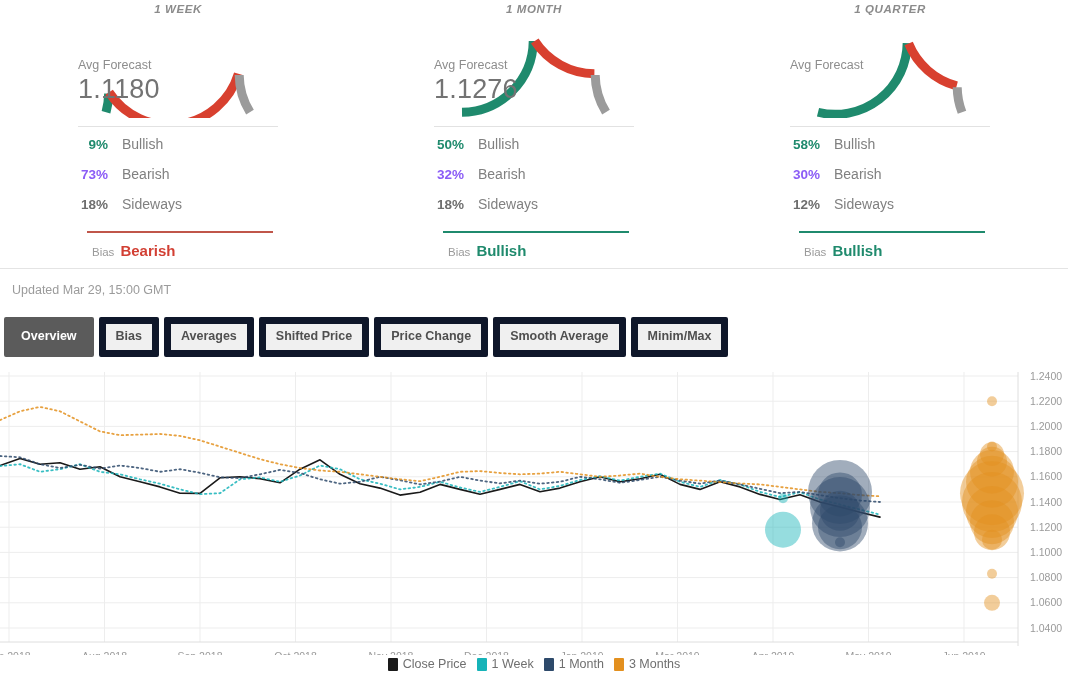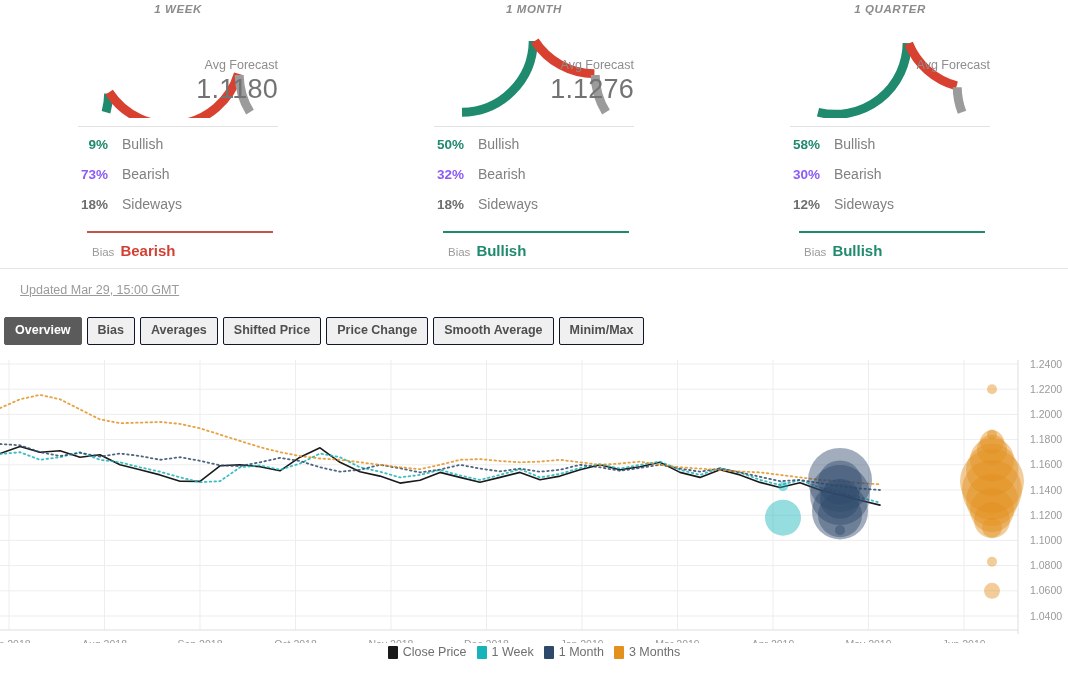--- a/index.html
+++ b/index.html
@@ -22,21 +22,21 @@
     width: 1px; background: transparent;
   }
   .period-title {
     font-size: 11.5px; font-style: italic; font-weight: bold;
     letter-spacing: .6px; color: #8b8b8b; text-transform: uppercase;
     line-height: 14px; margin-bottom: 2px;
   }
   .gauge-wrap { position: relative; width: 200px; height: 100px; }
   .gauge-wrap svg { display: block; }
   .gauge-center {
-    position: absolute; left: 0; right: 0; top: 40px; text-align: right;
+    position: absolute; left: 0; right: 0; top: 40px; text-align: left;
     pointer-events: none;
   }
   .gauge-label { font-size: 12.5px; color: #8d8d8d; line-height: 15px; }
   .gauge-value {
     font-size: 27px; color: #737373; line-height: 32px;
     letter-spacing: .2px; font-weight: 400;
   }
 
   .stats {
     width: 200px; margin-top: 8px;
@@ -58,28 +58,28 @@
     padding: 9px 0 0 14px; width: 200px;
   }
   .bias-label { font-size: 11.5px; color: #9a9a9a; }
   .bias-value { font-size: 15px; font-weight: bold; }
   .bias-bearish { color: #d23f33; }
   .bias-bullish { color: #1f8a6d; }
 
   
   .hr-full { height: 1px; background: #e4e4e4; width: 1068px; }
   .updated {
-    font-size: 12.5px; color: #9b9b9b; padding: 13px 0 0 20px; line-height: 16px; text-decoration: underline;
+    font-size: 12.5px; color: #9b9b9b; padding: 13px 0 0 12px; line-height: 16px;
   }
 
   
   .tabs { display: flex; gap: 5px; padding: 19px 0 0 4px; }
   .tab {
     font-size: 12.5px; font-weight: bold; color: #4f4f4f;
-    background: #f0f0f0; border: 1px solid #0f172a;
+    background: #f0f0f0; border: 7px solid #0f172a;
     padding: 5px 10px 6px; border-radius: 2px; line-height: 15px;
     white-space: nowrap; cursor: pointer;
   }
   .tab.active { background: #5b5b5b; border-color: #5b5b5b; color: #ffffff; }
 
   
   .chart-area { position: relative; width: 1068px; height: 305px; margin-top: 13px; }
   .chart-area svg { display: block; }
   .ytick { font-size: 10.5px; fill: #9a9a9a; font-family: "Liberation Sans", sans-serif; }
   .xtick { font-size: 10.5px; fill: #9a9a9a; font-family: "Liberation Sans", sans-serif; }

